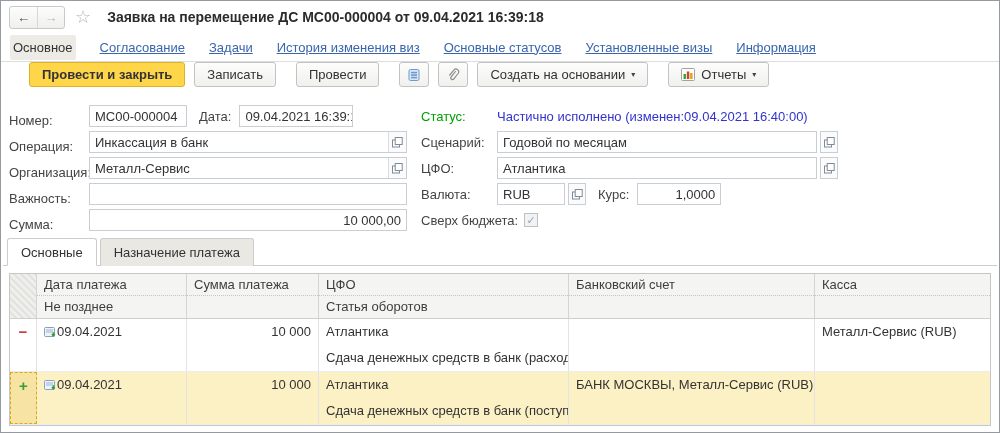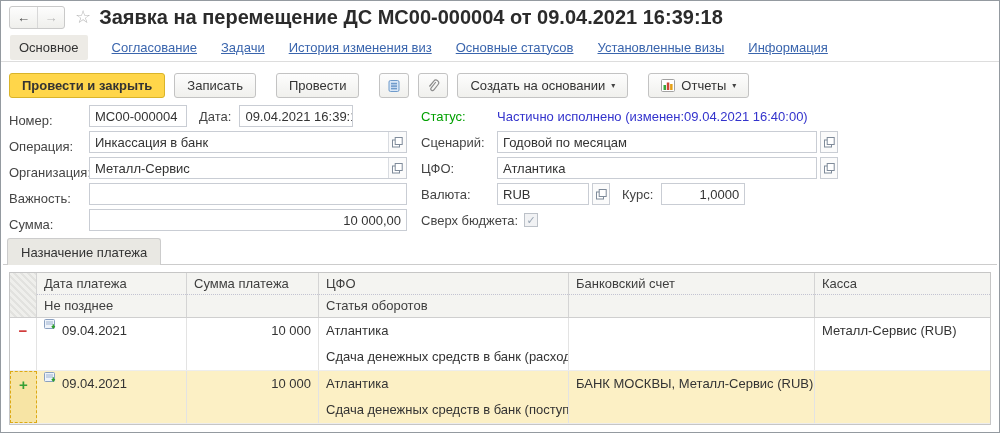--- a/index.html
+++ b/index.html
@@ -7,30 +7,30 @@
   .window { width:1000px; height:433px; border:1px solid #949aa0; background:#fff; overflow:hidden; position:relative; }
 
   
   .titlebar { height:32px; display:flex; align-items:center; padding:0 8px; }
   .navbtns { display:flex; border:1px solid #c9c9c9; border-radius:3px; background:linear-gradient(#fdfdfd,#efefec); height:23px; }
   .navbtn { width:27px; display:flex; align-items:center; justify-content:center; cursor:pointer; font-weight:bold; }
   .navbtn + .navbtn { border-left:1px solid #d8d8d8; }
   .navbtn.back { color:#4a4a4a; }
   .navbtn.fwd  { color:#b9b9b9; }
   .star { color:#b7b7b7; font-size:18px; margin-left:10px; cursor:pointer; line-height:1; }
-  .title { font-weight:bold; font-size:20px; color:#2b2b2b; margin-left:8px; white-space:nowrap; }
+  .title { font-weight:bold; font-size:14px; color:#2b2b2b; margin-left:16px; white-space:nowrap; }
 
   
   .navtabs { height:29px; display:flex; align-items:center; gap:24px; padding:0 9px; border-bottom:1px solid #dddddd; }
   .navtab { white-space:nowrap; }
-  .navtab.active { background:#edebe6; padding:5px 9px; border-radius:2px; color:#333; }
+  .navtab.active { background:#edebe6; padding:5px 3px; border-radius:2px; color:#333; }
   .navtab.link { color:var(--link,#3a65ad); text-decoration:underline; cursor:pointer; }
 
   
-  .toolbar { height:36px; display:flex; align-items:flex-end; gap:9px; padding:0 8px; }
+  .toolbar { height:36px; display:flex; align-items:flex-start; gap:9px; padding:0 8px;margin-left:20px; }
   .btn { height:25px; border:1px solid #c3c3c3; border-radius:3px; background:linear-gradient(#fdfdfd,#f0f0ed);
          display:flex; align-items:center; gap:6px; padding:0 12px; font-size:13px; color:#333; cursor:pointer;
          font-family:inherit; }
   .btn.primary { background:var(--primary-button,#ffd64a); border-color:#d9b42a; font-weight:bold; }
   .btn.iconbtn { width:30px; padding:0; justify-content:center; }
   .caret { font-size:8px; color:#444; }
   .tb-gap { width:2px; }
 
   
   .form { display:flex; padding:5px 8px 2px 8px; }
@@ -72,21 +72,21 @@
   .c5 { flex:1; min-width:0; }
   .hcell { border-right:1px solid #d4d4d4; background:#f4f4f1; color:#3e3e3e; }
   .hcell:last-child { border-right:none; }
   .hline { height:22px; line-height:22px; padding:0 7px; white-space:nowrap; overflow:hidden; }
   .hline.first { border-bottom:1px dotted #c3c3d2; }
   .hcell.marker { background:repeating-linear-gradient(45deg,#efefec 0 3px,#e2e2df 3px 5px); }
   .headrow { border-bottom:1px solid #cfcfcf; }
   .dcell { border-right:1px solid #e3e3e3; padding:0; overflow:hidden; }
   .dcell:last-child { border-right:none; }
   .dline { height:26px; line-height:26px; padding:0 7px; white-space:nowrap; overflow:hidden;
-           display:flex; align-items:flex-start; gap:5px; }
+           display:flex; align-items:center; }
   .dline.num { justify-content:flex-end; }
   .datarow { border-bottom:1px solid #ededed; cursor:pointer; }
   .datarow.selected { background:var(--selected-row,#fcf0c5); }
   .markercell { display:flex; align-items:flex-start; justify-content:center; padding-top:4px;
                 font-weight:bold; font-size:15px; border-right:1px solid #e3e3e3; }
   .markercell .minus { color:var(--marker-minus,#cf3434); }
   .markercell .plus  { color:var(--marker-plus,#35a035); }
   .datarow.selected .markercell { background:#f7e4a4; border:1px dashed #dca914; }
   svg { display:block; }
 </style>
@@ -228,21 +228,21 @@
         </div>
         <span class="open-btn">
           <svg width="11" height="11" viewBox="0 0 11 11">
             <rect x="0.5" y="3" width="7" height="7" fill="#fff" stroke="#7f8b9a"></rect>
             <rect x="3.2" y="0.5" width="7" height="7" fill="#fff" stroke="#7f8b9a"></rect>
           </svg>
         </span>
       </div>
       <div class="frow">
         <span class="rlabel">Валюта:</span>
-        <div class="finput" style="width:92px">
+        <div class="finput" style="width:68px">
           <span class="val">RUB</span>
         </div>
         <span class="open-btn">
           <svg width="11" height="11" viewBox="0 0 11 11">
             <rect x="0.5" y="3" width="7" height="7" fill="#fff" stroke="#7f8b9a"></rect>
             <rect x="3.2" y="0.5" width="7" height="7" fill="#fff" stroke="#7f8b9a"></rect>
           </svg>
         </span>
         <span class="inlinelabel" style="">Курс:</span>
         <div class="finput num" style="width:84px">
@@ -252,20 +252,21 @@
       <div class="frow">
         <span class="rlabel" style="width:auto;margin-right:6px">Сверх бюджета:</span>
         <span class="checkbox">
           <span>✓</span>
         </span>
       </div>
     </div>
   </div>
 
   <div class="subtabs">
+    <span class="subtab active">Основные</span>
     <span class="subtab">Назначение платежа</span>
   </div>
 
   <div class="tablepanel">
     <div class="grid">
 
       <div class="trow headrow">
         <div class="hcell marker c0"></div>
         <div class="hcell c1">
           <div class="hline first">Дата платежа</div>

